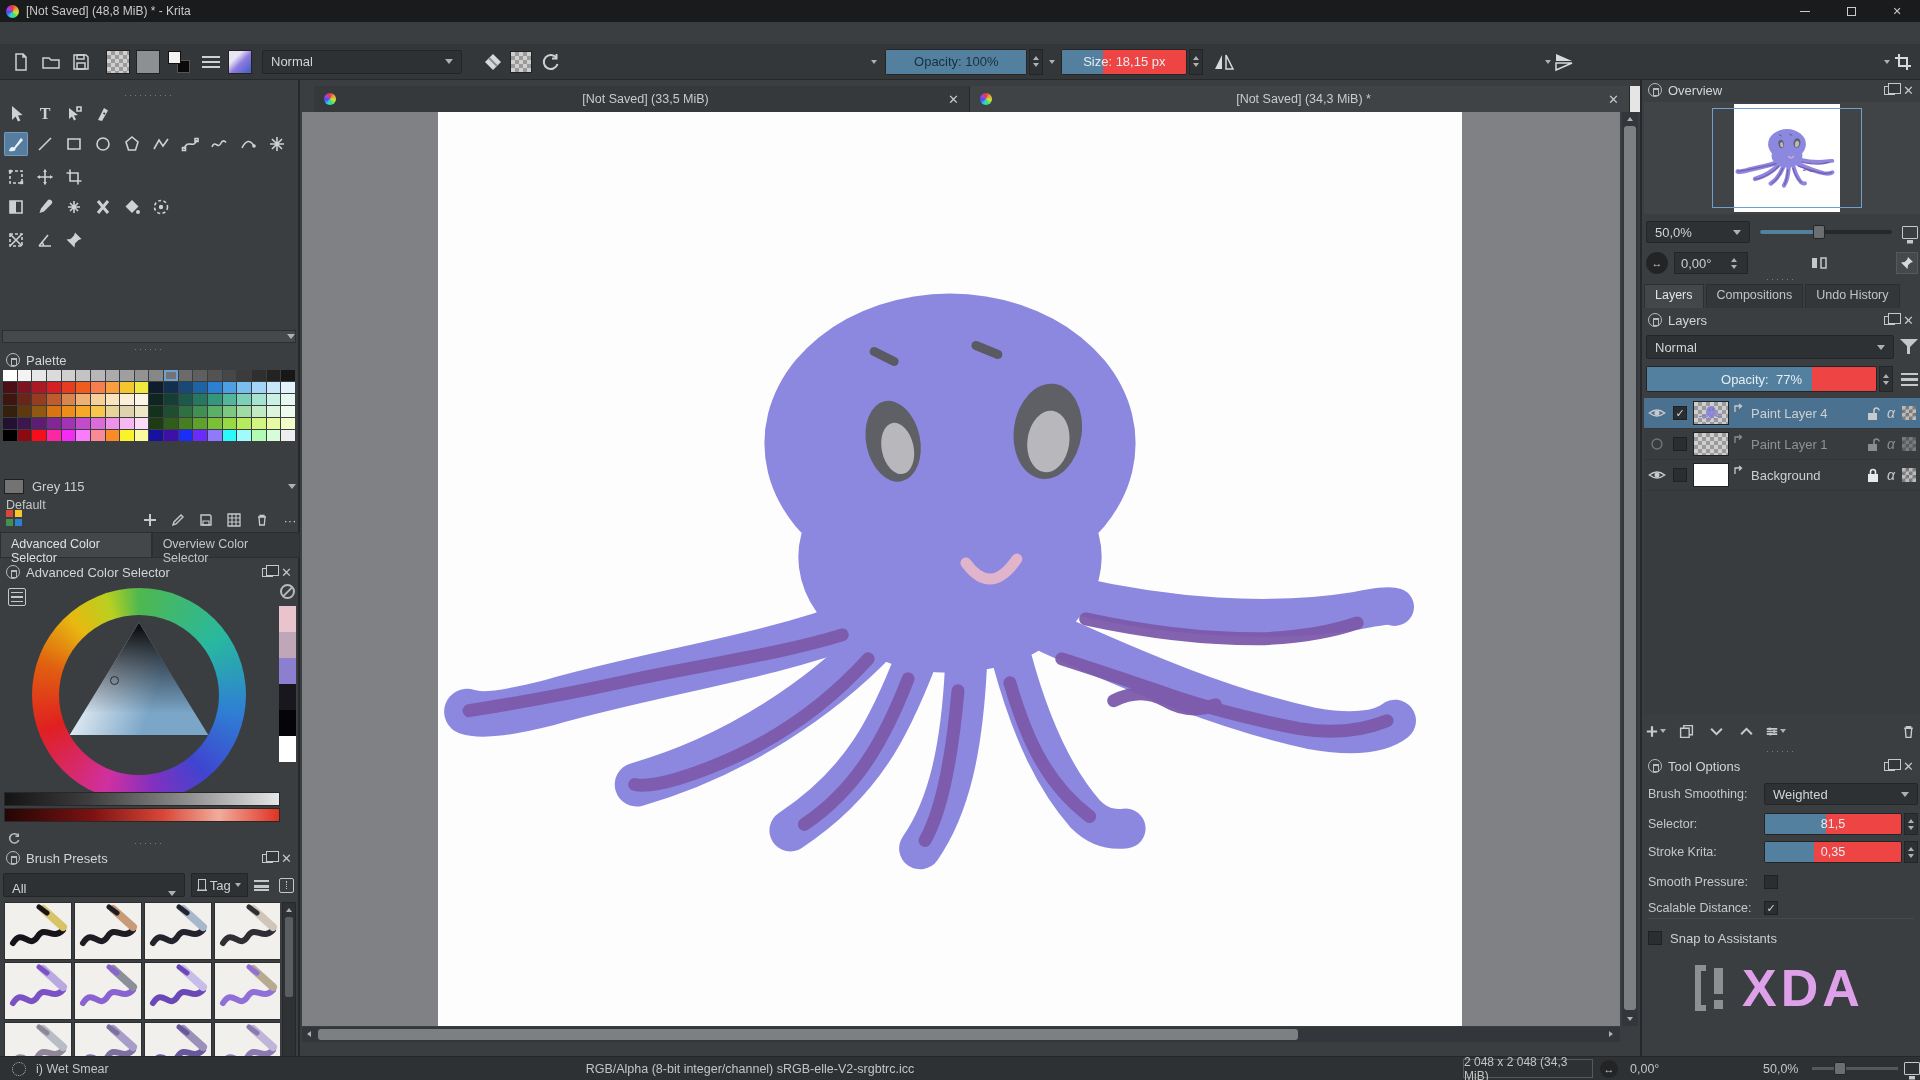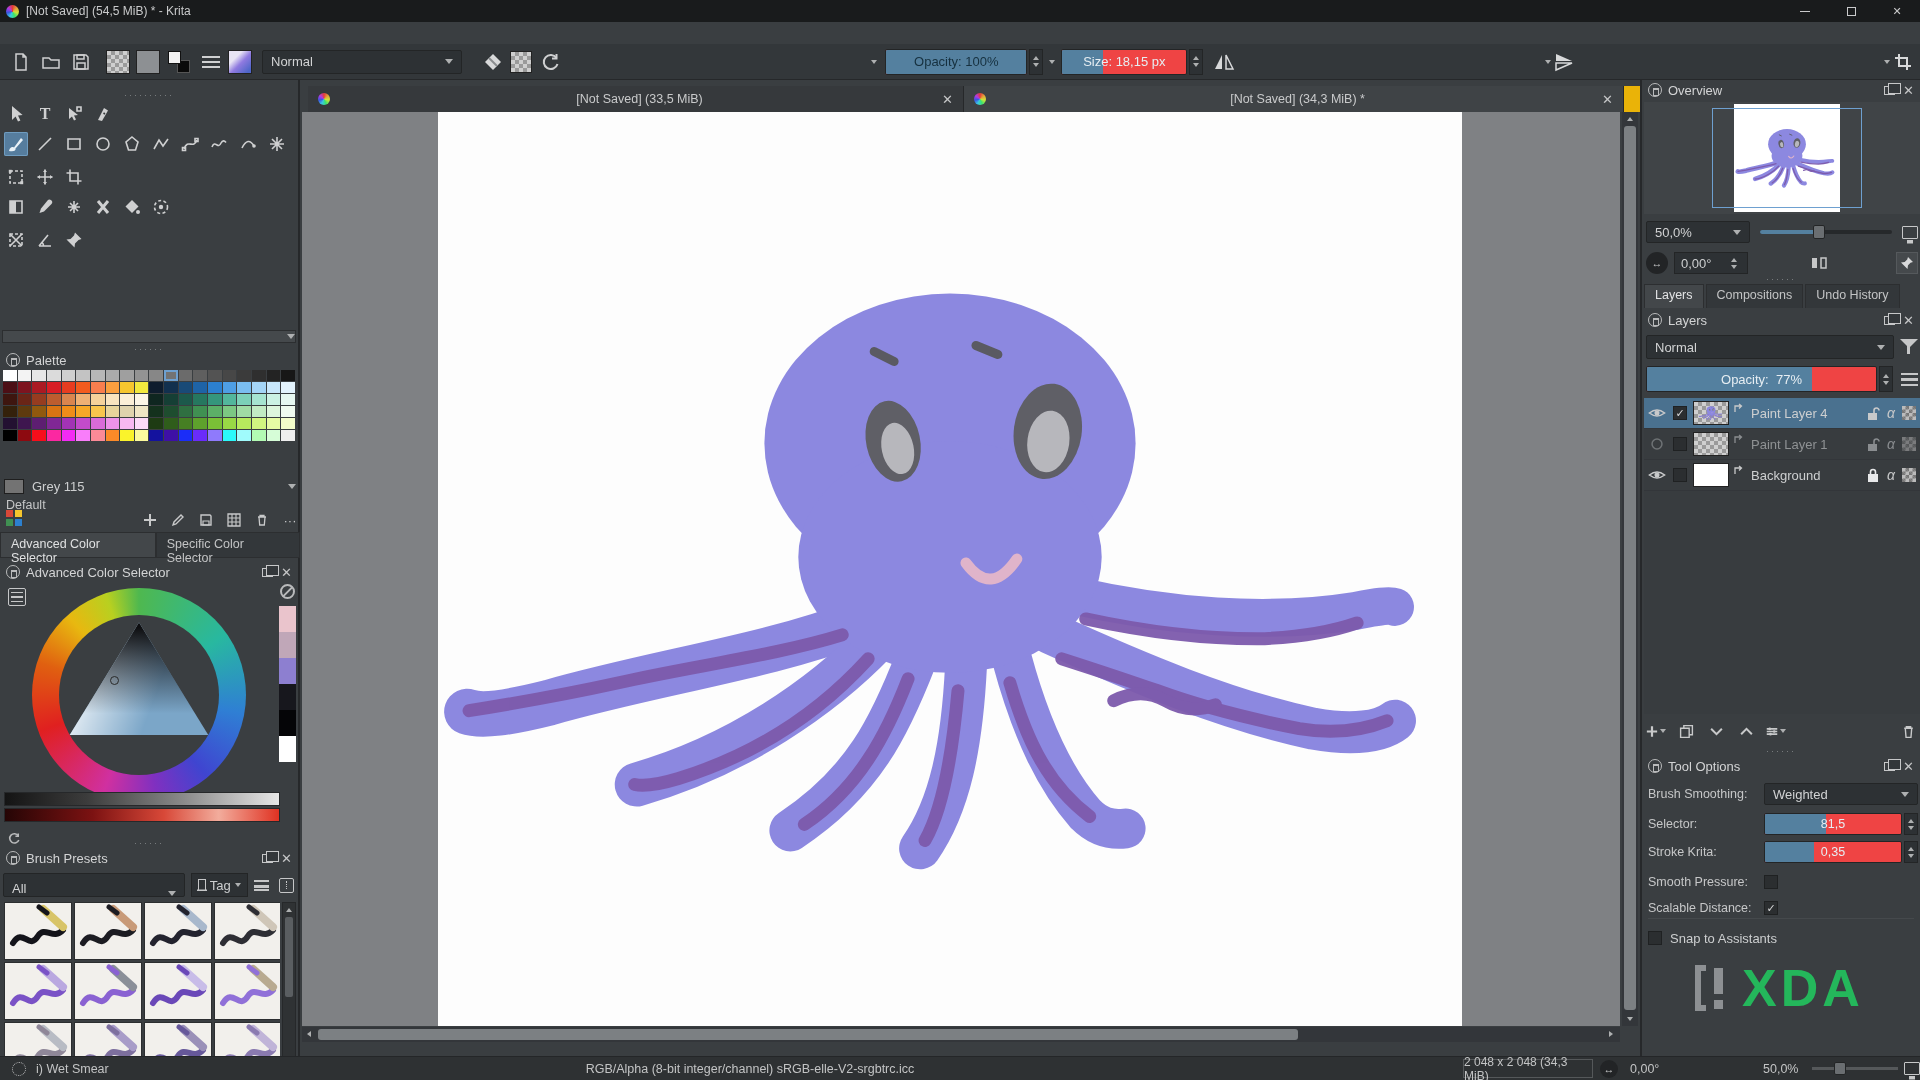--- a/index.html
+++ b/index.html
@@ -124,21 +124,21 @@
   .bp-grid { position:absolute; left:4px; top:822px; width:276px; height:206px; display:grid;
              grid-template-columns:repeat(4,1fr); grid-auto-rows:58px; gap:2px; overflow:hidden; }
   .bp-cell { background:#f2f0ec; border:1px solid #2c2e30; position:relative; }
   .bp-scroll { position:absolute; left:282px; top:822px; width:14px; height:206px; background:#2f3234; border:1px solid #26282a; }
   .bp-scroll .arr { height:13px; display:flex; align-items:center; justify-content:center; }
   .bp-scroll .thumb { margin:1px 2px; height:80px; background:#5a5e61; border-radius:2px; }
   .checkbox { width:14px; height:14px; background:#2b2e30; border:1px solid #1f2122; display:flex; align-items:center;
               justify-content:center; color:#d8d9da; font-size:11px; line-height:1; }
 
   
-  .doc-tabbar { position:absolute; left:6px; top:6px; width:1336px; height:26px; background:#eab308; display:flex; }
+  .doc-tabbar { position:absolute; left:12px; top:6px; width:1336px; height:26px; background:#e5e5e5; display:flex; }
   .doc-tab { height:26px; display:flex; align-items:center; padding:0 10px; border-right:1px solid #26282a; position:relative; }
   .doc-tab .lbl { flex:1; text-align:center; font-size:12.5px; color:#c9cacb; }
   .doc-tab1 { width:656px; background:#36393c; }
   .doc-tab2 { width:660px; background:#3f4346; }
   .viewport { position:absolute; left:0; top:32px; width:1318px; height:914px; background:#7f8184; overflow:hidden; }
   .canvas-white { position:absolute; left:136px; top:0; width:1024px; height:914px; background:var(--canvas,#fdfdfd); }
   .vscroll { position:absolute; right:0; top:32px; width:16px; height:914px; background:#33363a; }
   .vscroll .thumb { position:absolute; left:2px; right:2px; top:14px; bottom:16px; background:#7c8083; border-radius:3px; }
   .hscroll { position:absolute; left:0; bottom:14px; width:1318px; height:15px; background:#33363a; }
   .hscroll .thumb { position:absolute; top:2px; bottom:2px; left:16px; width:980px; background:#7c8083; border-radius:3px; }
@@ -183,21 +183,21 @@
                        linear-gradient(45deg,#777 25%,transparent 25%,transparent 75%,#777 75%);
       background-size:7px 7px; background-position:0 0,3.5px 3.5px; }
   .layer-btnrow { position:absolute; left:4px; top:638px; width:272px; height:26px; display:flex; align-items:center; gap:10px; }
   .tool-options-title { top:676px; }
   .to-row { position:absolute; left:6px; width:270px; height:24px; display:flex; align-items:center; }
   .to-label { width:116px; font-size:12.5px; color:#c6c7c8; }
   .to-ctrl { flex:1; display:flex; align-items:center; }
   .to-slider { flex:1; height:22px; }
   .snap-sep { position:absolute; left:6px; top:838px; width:266px; border-top:1px solid #45494c; }
   .xda { position:absolute; left:52px; top:878px; display:flex; align-items:center; gap:8px; opacity:.9; }
-  .xda .word { font-size:52px; font-weight:bold; letter-spacing:4px; color:#22c55e; }
+  .xda .word { font-size:52px; font-weight:bold; letter-spacing:4px; color:#f0abfc; }
 
   
   .statusbar { position:absolute; left:0; top:1056px; width:1920px; height:24px; background:#2e3133;
                border-top:1px solid #242628; display:flex; align-items:center; font-size:12.5px; color:#c3c4c5; }
   .dash-circle { width:14px; height:14px; border:1.5px dotted #b9babb; border-radius:50%; margin:0 10px 0 12px; }
   .sb-center { position:absolute; left:540px; width:420px; text-align:center; }
   .doc-size-btn { position:absolute; left:1463px; width:130px; height:19px; border:1px solid #55585a; display:flex;
                   align-items:center; justify-content:center; font-size:12px; }
   .sb-rot-ic { position:absolute; left:1600px; }
   .sb-rot { position:absolute; left:1630px; }
@@ -210,21 +210,21 @@
   svg.ic { display:block; }
   .ic path, .ic rect, .ic circle, .ic polygon, .ic line, .ic polyline { vector-effect:non-scaling-stroke; }
 </style>
 </head>
 <body>
 
 <div class="app">
 
   <div class="titlebar">
     <span class="krita-logo"></span>
-    <span>[Not Saved]  (54,5 MiB) * - Krita</span>
+    <span>[Not Saved]  (48,8 MiB) * - Krita</span>
     <div class="winbtns">
       <span class="winbtn">
           <span class="min-glyph"></span>
         </span>
       <span class="winbtn">
           <span class="max-glyph"></span>
         </span>
       <span class="winbtn">
           <span>✕</span>
         </span>
@@ -653,21 +653,21 @@
       <span class="mini-btn">
           <svg class="ic" width="14" height="14" viewBox="0 0 14 14">
             <path d="M3 4 h8 M5 4 V2.5 h4 V4 M4 4 l0.7 8 h4.6 L10 4" fill="none" stroke="#c8c9ca" stroke-width="1.3"></path>
           </svg>
         </span>
       <span class="mini-btn">···</span>
     </div>
 
     <div class="sel-tabs">
       <span class="sel-tab active">Advanced Color Selector</span>
-      <span class="sel-tab">Specific Color Selector</span>
+      <span class="sel-tab">Overview Color Selector</span>
     </div>
 
     <div class="docker-title" style="top:482px">
       <span class="lock-badge"></span>
       <span class="dt-label">Advanced Color Selector</span>
       <span class="dt-icons">
         <span class="float-ic"></span>
         <span class="x-ic">✕</span>
       </span>
     </div>

